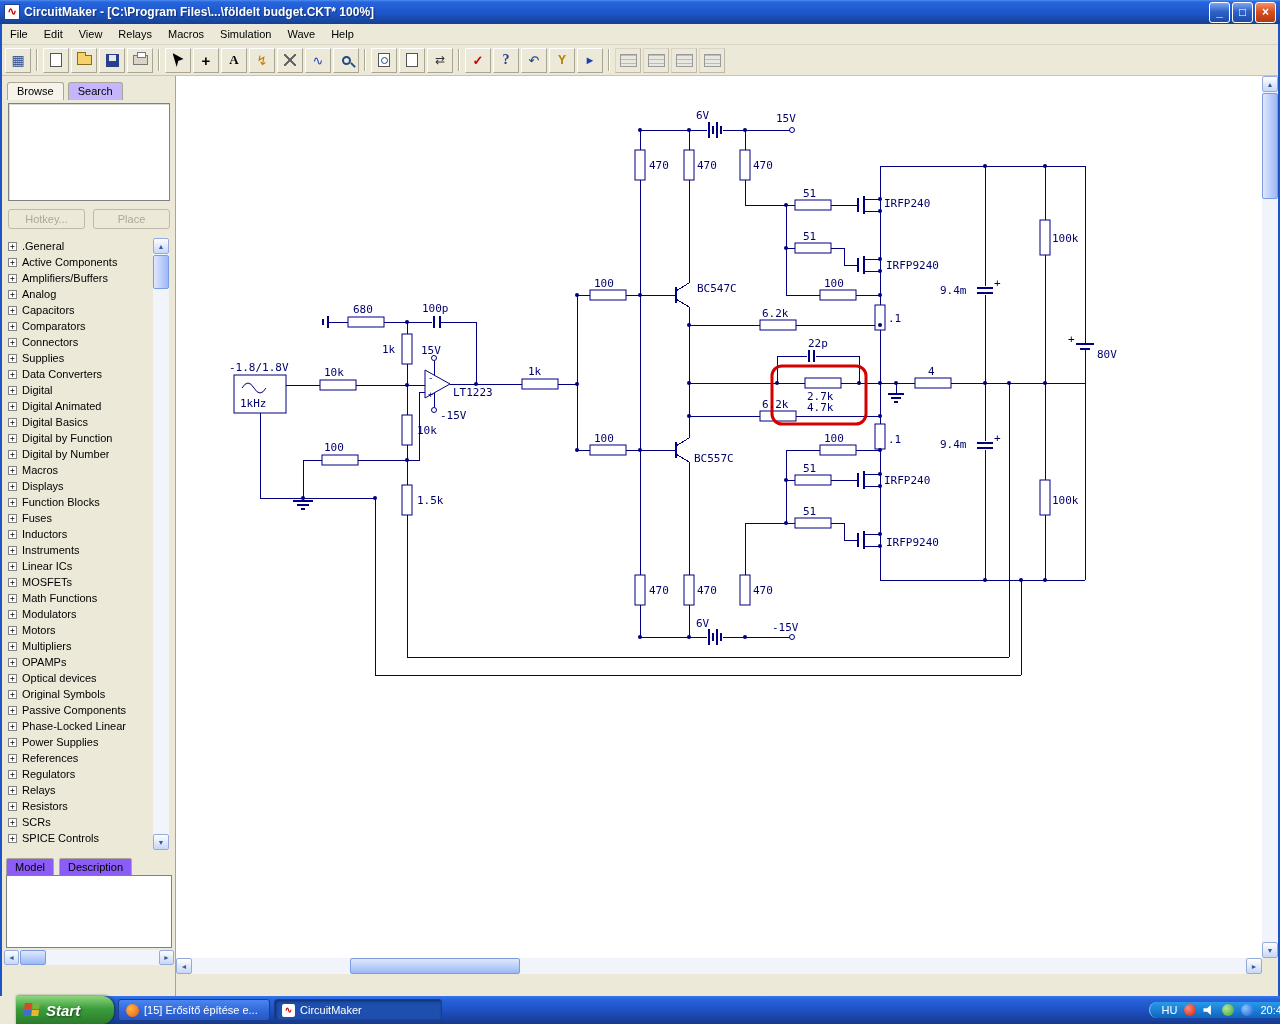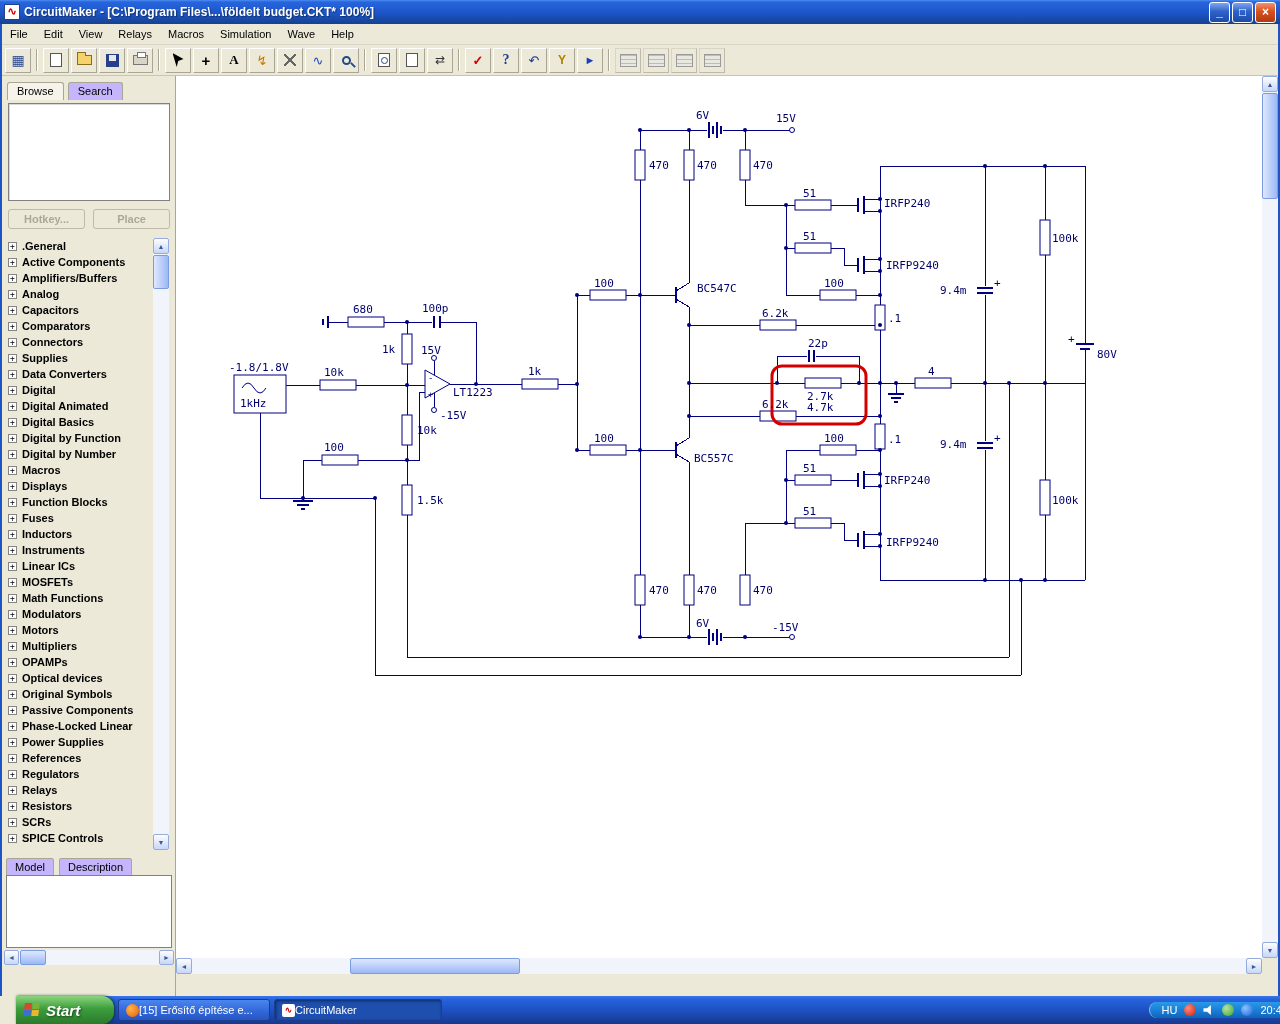--- a/index.html
+++ b/index.html
@@ -65,39 +65,39 @@
 
   
   #leftpanel{position:absolute;left:2px;top:76px;width:174px;height:920px;background:#ece9d8;
     border-right:1px solid #a9a696;}
   .xtab{display:inline-block;padding:2px 9px 3px;border:1px solid #a9a696;border-bottom:none;
     border-radius:3px 3px 0 0;background:#c4b5fd;margin-right:1px;position:relative;}
   .xtab.active{background:#f6f4ea;z-index:2;}
   #browse-tabs{position:absolute;left:5px;top:6px;height:19px;}
   #preview-box{position:absolute;left:6px;top:27px;width:162px;height:98px;background:#fff;
     border:1px solid #808080;box-shadow:inset 1px 1px 0 #d8d8d8;}
-  #hotkey-row{position:absolute;left:6px;top:133px;width:162px;display:flex;gap:8px;font-weight:bold;}
+  #hotkey-row{position:absolute;left:6px;top:133px;width:162px;display:flex;gap:8px;}
   .sbtn{flex:1;height:20px;background:#ece9d8;border:1px solid #bdbaa9;border-radius:3px;
     color:#aca899;text-align:center;line-height:18px;}
   #category-list{position:absolute;left:5px;top:162px;width:144px;height:612px;overflow:hidden;}
   .cat{height:16px;display:flex;align-items:center;white-space:nowrap;}
   .plus{width:9px;height:9px;flex:none;border:1px solid #848484;background:#fff;
     font:8px/8px "DejaVu Sans Mono",monospace;text-align:center;margin:0 5px 0 1px;color:#000;}
-  .catlbl{overflow:hidden;font-weight:bold;}
+  .catlbl{overflow:hidden;}
   
   .sb{background:#f2f4fb;}
   .sb-btn{background:linear-gradient(180deg,#fdfdfd,#c7d7f8);border:1px solid #95abdc;color:#3a5a9c;
     display:flex;align-items:center;justify-content:center;font-size:7px;border-radius:2px;}
   .sb-thumb{background:linear-gradient(90deg,#dfe8fd,#9cb8f6);border:1px solid #7b9ce0;border-radius:2px;}
   .sb-thumb.h{background:linear-gradient(180deg,#dfe8fd,#9cb8f6);}
   #list-vscroll{position:absolute;left:151px;top:162px;width:16px;height:612px;}
   #list-vscroll .sb-btn{position:absolute;left:0;width:16px;height:16px;}
   #list-vscroll .sb-thumb{position:absolute;left:0;top:17px;width:16px;height:34px;}
   #model-tabs{position:absolute;left:4px;top:782px;height:18px;}
-  .mtab{display:inline-block;padding:2px 8px;border:1px solid #a9a696;background:#c4b5fd;margin-right:2px;border-radius:2px 2px 0 0;}
+  .mtab{display:inline-block;padding:2px 8px;border:1px solid #a9a696;background:#8b5cf6;margin-right:2px;border-radius:2px 2px 0 0;}
   #model-box{position:absolute;left:4px;top:799px;width:166px;height:73px;background:#fff;border:1px solid #808080;}
   #panel-hscroll{position:absolute;left:2px;top:874px;width:170px;height:15px;}
   #panel-hscroll .sb-btn{position:absolute;top:0;width:15px;height:15px;}
   #panel-hscroll .sb-thumb{position:absolute;top:0;left:16px;width:26px;height:15px;}
 
   
   #canvas-wrap{position:absolute;left:176px;top:76px;width:1086px;height:882px;background:#fff;overflow:hidden;}
   #vscroll{position:absolute;left:1262px;top:76px;width:16px;height:882px;}
   #vscroll .sb-btn{position:absolute;left:0;width:16px;height:16px;}
   #vscroll .sb-thumb{position:absolute;left:0;top:17px;width:16px;height:106px;}
@@ -117,21 +117,21 @@
   
   #taskbar{position:absolute;left:16px;top:996px;width:1280px;height:28px;
     background:linear-gradient(180deg,#3a77e8 0%,#2663dc 12%,#1d4fbe 55%,#16398f 100%);
     display:flex;align-items:center;}
   #start-btn{height:28px;width:98px;flex:none;display:flex;align-items:center;gap:6px;padding-left:8px;
     background:linear-gradient(180deg,#8ed47e 0%,#3c9e3c 45%,#2b7a2b 100%);
     border-radius:0 12px 12px 0;box-shadow:1px 0 3px #133;}
   #start-label{color:#fff;font:bold italic 15px "Liberation Sans",sans-serif;text-shadow:1px 1px 2px #1a4a1a;}
   #win-flag{width:16px;height:14px;display:grid;grid-template-columns:7px 7px;grid-template-rows:6px 6px;gap:1px;transform:skewX(-8deg);}
   #win-flag span{display:block;}
-  .task-btn{height:22px;margin-left:4px;display:flex;align-items:center;padding:0 7px;
+  .task-btn{height:22px;margin-left:4px;display:flex;align-items:center;gap:5px;padding:0 7px;
     background:linear-gradient(180deg,#4a86ef,#3065d8 60%,#2857c0);border:1px solid #1d3c8c;border-radius:3px;
     color:#fff;white-space:nowrap;overflow:hidden;}
   .task-btn.active{background:#1e4fae;box-shadow:inset 1px 1px 3px #0c2a66;}
   .task-icon{width:13px;height:13px;flex:none;border-radius:50%;
     background:radial-gradient(circle at 35% 35%,#ffb347,#e85d0c);}
   .task-icon.cm{border-radius:2px;background:#fff;color:#c00;font:bold 9px/12px "DejaVu Sans Mono",monospace;text-align:center;}
   #tray{margin-left:auto;height:16px;display:flex;align-items:center;gap:7px;padding:0 8px 0 12px;
     background:linear-gradient(180deg,#2a9ae8 0%,#1a7fd8 50%,#1164b8 100%);border-left:1px solid #7fc4f4;color:#fff;border-radius:13px;}
   .tico{width:12px;height:12px;flex:none;}
   .tico.round{border-radius:50%;}

